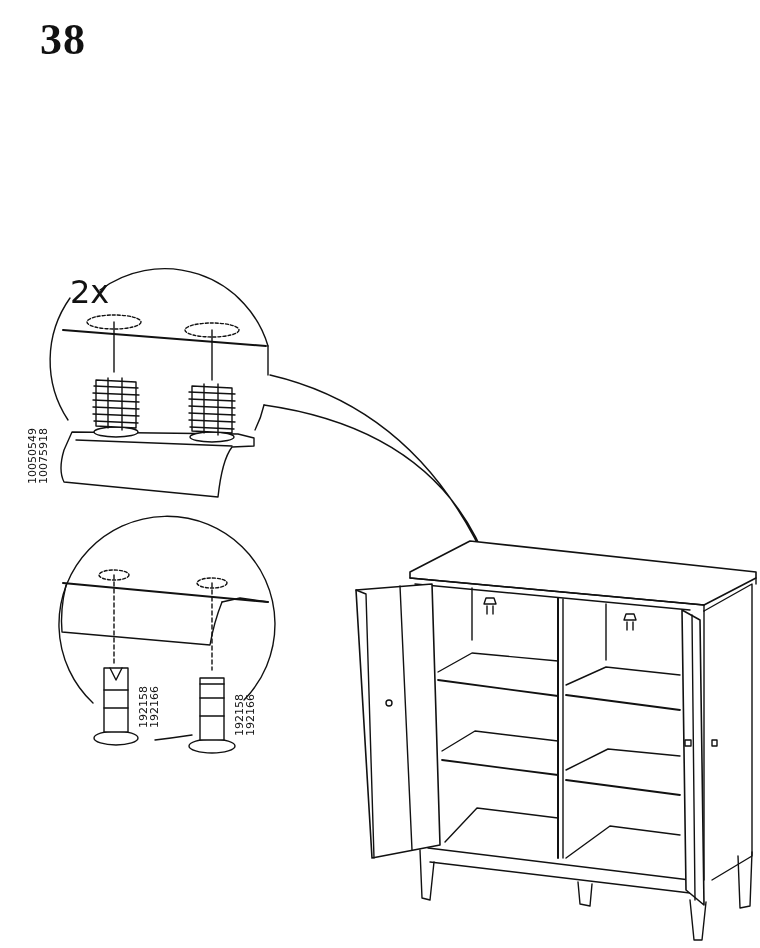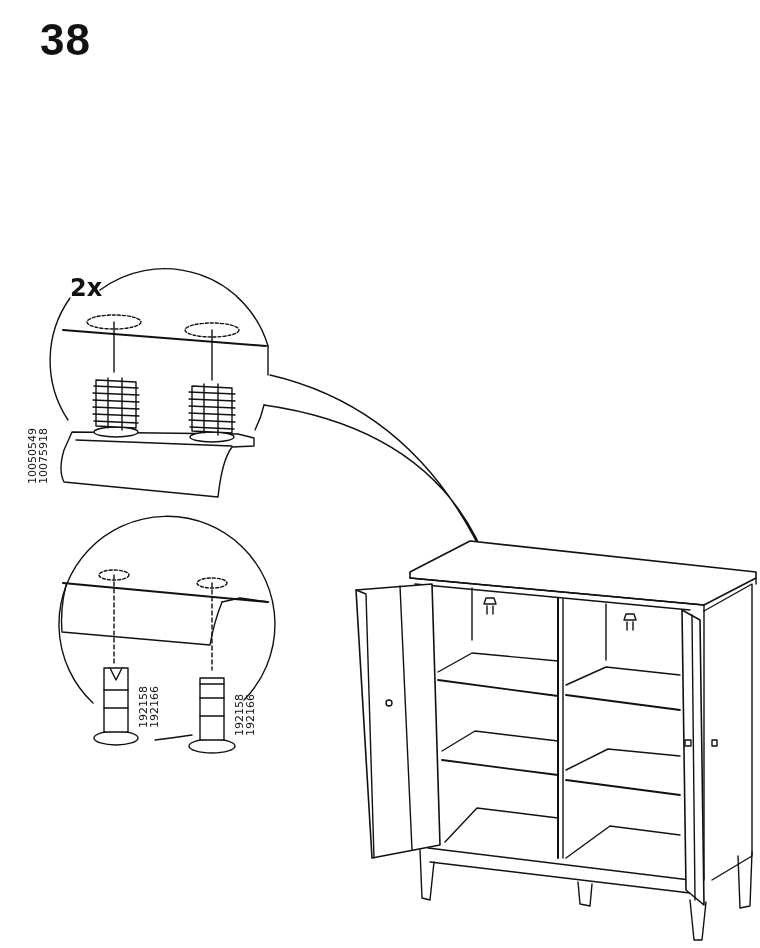--- a/index.html
+++ b/index.html
@@ -1,18 +1,18 @@
 <!DOCTYPE html>
 <html><head>
 <meta charset="utf-8">
 <style>
   html, body { margin:0; padding:0; background:#ffffff; }
   body { width:760px; height:948px; position:relative; overflow:hidden; font-family:"DejaVu Sans", sans-serif; color:#111; }
-  .step-number { position:absolute; left:40px; top:18px; font-size:44px; font-weight:bold; letter-spacing:1px; line-height:1; font-family:Liberation Sans, sans-serif; }
-  .qty { position:absolute; left:70px; top:276px; font-size:24px; line-height:1; font-family:"DejaVu Sans", sans-serif;font-weight:bold; }
+  .step-number { position:absolute; left:40px; top:18px; font-size:44px; font-weight:bold; letter-spacing:1px; line-height:1; font-family:Liberation Serif, serif; }
+  .qty { position:absolute; left:70px; top:276px; font-size:32px; line-height:1; font-family:"DejaVu Sans", sans-serif; }
   .vlabel { position:absolute; font-size:11px; line-height:11px; transform-origin:0 0; transform:rotate(-90deg); white-space:nowrap; font-family:"DejaVu Sans", sans-serif; }
   .vlabel span { display:block; }
   svg.art { position:absolute; left:0; top:0; }
 </style>
 </head>
 <body>
 
 <div class="step-number">38</div>
 <div class="qty">2x</div>
 

